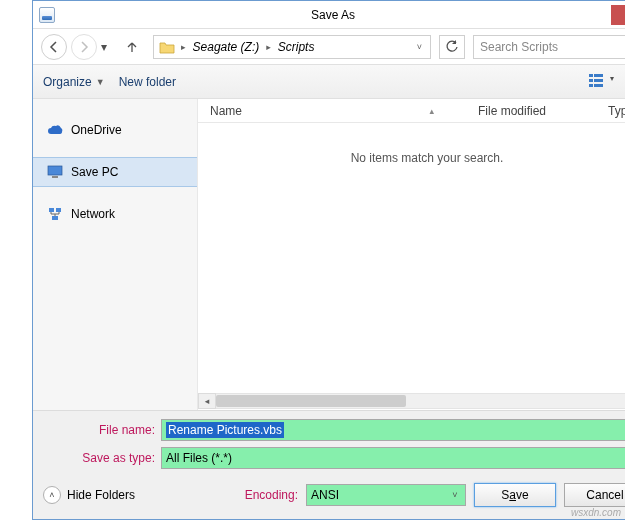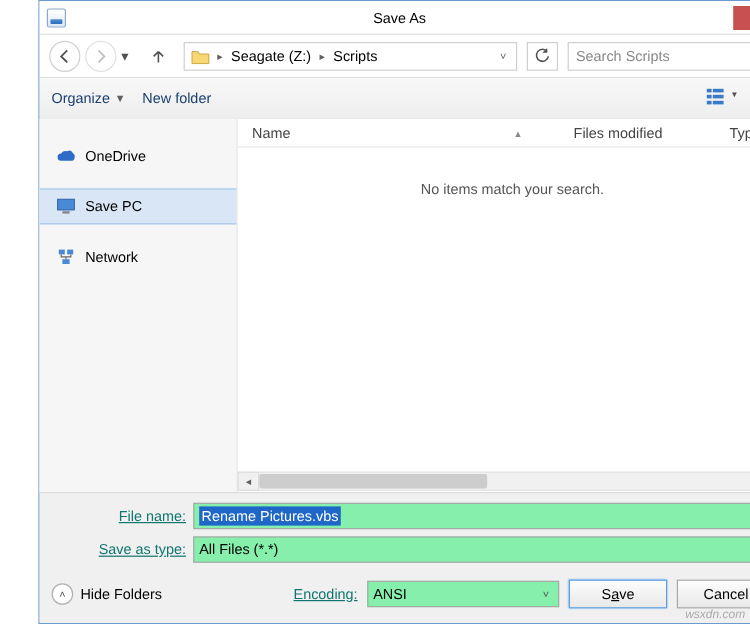--- a/index.html
+++ b/index.html
@@ -11,21 +11,21 @@
   .title-text { flex:1; text-align:center; font-size:12px; color:#000; }
   .close-btn { width:45px; height:20px; background:#c85050; color:#fff; display:flex; align-items:center; justify-content:center; margin:0 0 0 auto; cursor:default; }
   .close-btn svg { width:10px; height:10px; }
   .navbar { height:36px; background:#fff; display:flex; align-items:center; padding:4px 8px; gap:4px; border-bottom:1px solid #e0e0e0; }
   .nav-btn { width:26px; height:26px; border:1px solid #cfcfcf; border-radius:50%; background:#fff; display:flex; align-items:center; justify-content:center; color:#505050; }
   .nav-btn.disabled { color:#b0b0b0; border-color:#e0e0e0; }
   .nav-arrow { border:none; width:14px; color:#505050; }
   .addr-folder { width:22px; height:20px; display:flex; align-items:center; justify-content:center; }
   .addr-folder svg { width:16px; height:14px; }
   .addressbar { flex:1; height:24px; border:1px solid #cfcfcf; background:#fff; display:flex; align-items:center; padding:0 2px; margin:0 4px; }
-  .crumb { padding:0 4px; color:#000; display:flex; align-items:center; height:100%; }
+  .crumb { padding:0 4px; color:#000; display:flex; align-items:center; height:100%;font-style:italic; }
   .crumb-sep { color:#606060; font-size:9px; padding:0 3px; }
   .addr-down { margin-left:auto; padding:0 6px; color:#606060; font-size:9px; }
   .refresh-btn { width:26px; height:24px; border:1px solid #cfcfcf; background:#fff; display:flex; align-items:center; justify-content:center; }
   .searchbox { width:175px; height:24px; border:1px solid #cfcfcf; background:#fff; padding:0 6px; color:#888; display:flex; align-items:center; margin-left:4px; }
   .toolbar { height:34px; background:linear-gradient(#f8f8f8,#eeeeee); border-bottom:1px solid #e0e0e0; display:flex; align-items:center; padding:0 10px; gap:14px; }
   .tool-link { color:#1a3e6e; display:flex; align-items:center; gap:4px; }
   .tool-right { margin-left:auto; display:flex; align-items:center; gap:10px; }
   .view-btn svg { width:30px; height:16px; }
   .help-btn { width:18px; height:18px; border-radius:50%; background:radial-gradient(circle at 30% 30%, #6ab8f0,#1e70c8); color:#fff; display:flex; align-items:center; justify-content:center; font-weight:bold; font-size:11px; }
   .body-area { flex:1; display:flex; background:#fff; min-height:0; }
@@ -40,21 +40,21 @@
   .col-name { flex:1; display:flex; align-items:center; gap:6px; }
   .col-mod { width:130px; }
   .col-type { width:60px; }
   .list-body { flex:1; display:flex; align-items:flex-start; justify-content:center; padding-top:28px; color:#555; }
   .scroll-row { height:18px; display:flex; align-items:center; }
   .scroll-row .arrow-l, .scroll-row .arrow-r { width:18px; height:16px; background:#f0f0f0; border:1px solid #dcdcdc; display:flex; align-items:center; justify-content:center; font-size:9px; color:#606060; }
   .scroll-track { flex:1; height:16px; background:#f0f0f0; border-top:1px solid #e4e4e4; border-bottom:1px solid #e4e4e4; position:relative; }
   .scroll-thumb { position:absolute; left:0; width:45%; top:1px; bottom:1px; background:#cdcdcd; border-radius:2px; }
   .bottom { background:#f0f0f0; border-top:1px solid #dcdcdc; padding:8px 10px 12px 10px; display:flex; flex-direction:column; gap:6px; }
   .form-row { display:flex; align-items:center; gap:6px; }
-  .form-label { width:112px; text-align:right; color:#0f766e;text-decoration:underline; }
+  .form-label { width:112px; text-align:right; color:#be185d; }
   .combo { flex:1; height:22px; border:1px solid #a8a8a8; background:#86efac; display:flex; align-items:center; padding:0 4px; position:relative; }
   .combo-arrow { position:absolute; right:2px; top:2px; bottom:2px; width:16px; display:flex; align-items:center; justify-content:center; font-size:9px; color:#505050; }
   .file-input-val { background:#1e67c8; color:#fff; padding:1px 2px; }
   .button-row { display:flex; align-items:center; gap:8px; padding-top:8px; }
   .hide-folders { display:flex; align-items:center; gap:6px; color:#000; }
   .hide-btn { width:18px; height:18px; border:1px solid #b0b0b0; border-radius:50%; background:#fff; display:flex; align-items:center; justify-content:center; font-size:9px; color:#505050; }
   .enc-label { margin-left:auto; }
   .combo.enc { flex:none; width:160px; }
   .btn { width:82px; height:24px; border:1px solid #a8a8a8; background:linear-gradient(#fdfdfd,#e8e8e8); display:flex; align-items:center; justify-content:center; }
   .btn.primary { border:1px solid #5a9fe0; box-shadow:0 0 2px #7ab8f0; }
@@ -175,21 +175,21 @@
             </span>
         <span>Network</span>
       </div>
     </div>
     <div class="listpane">
       <div class="list-header">
         <div class="col col-name">
           <span>Name</span>
           <span style="color:#888;font-size:9px;margin-left:auto;margin-right:20px;">▴</span>
         </div>
-        <div class="col col-mod">Files modified</div>
+        <div class="col col-mod">File modified</div>
         <div class="col col-type">Type</div>
       </div>
       <div class="list-body">
         <span>No items match your search.</span>
       </div>
       <div class="scroll-row">
         <div class="arrow-l">◂</div>
         <div class="scroll-track">
               <div class="scroll-thumb"></div>
             </div>

